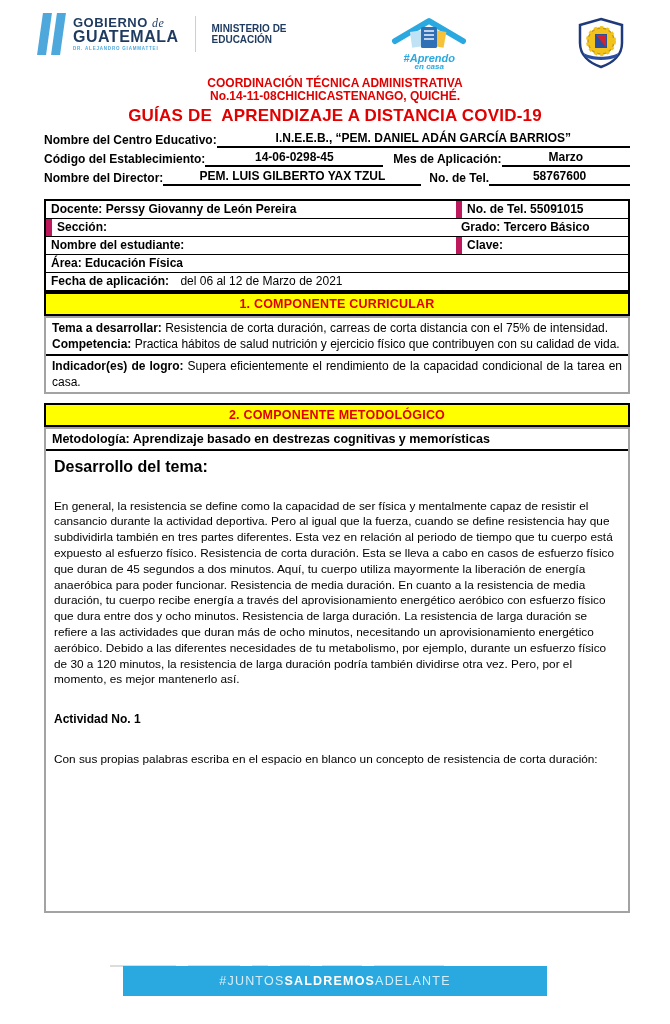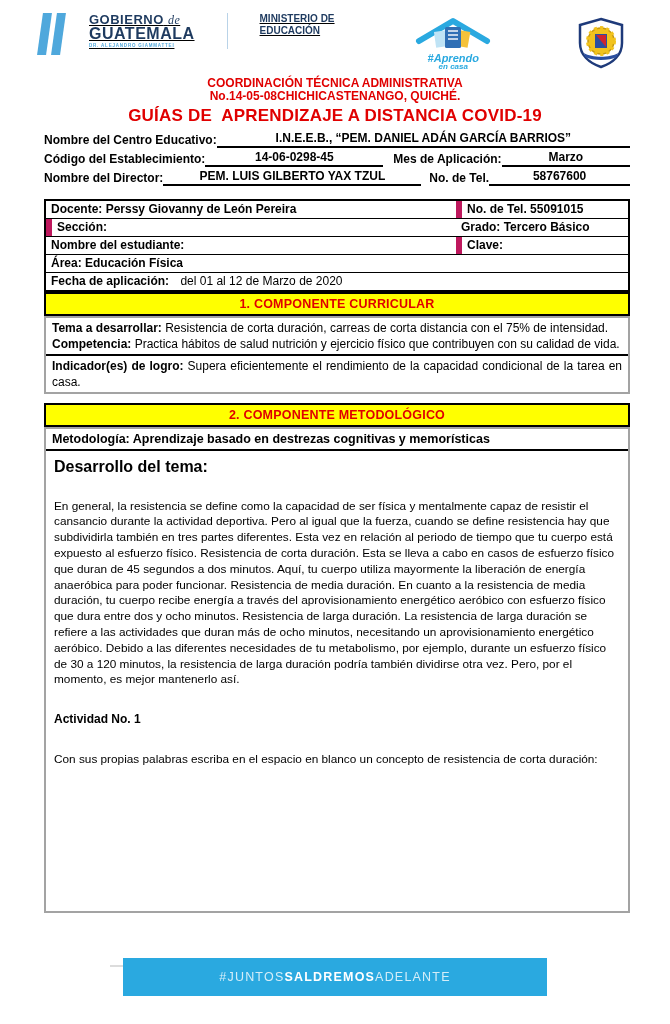--- a/index.html
+++ b/index.html
@@ -6,21 +6,21 @@
   body { background:#e8e8e8; font-family:"Liberation Sans", sans-serif; }
   .page {
     position:relative; width:670px; height:1024px; background:#ffffff;
     margin:0 auto; overflow:hidden; color:#000;
   }
   .content { margin-left:44px; width:586px; }
 
   
   .header-row { display:flex; align-items:flex-start; justify-content:space-between;
     margin:13px 40px 0 40px; height:58px; }
-  .gov-logo { display:flex; align-items:flex-start; gap:24px;text-decoration:underline; }
+  .gov-logo { display:flex; align-items:center; gap:8px; }
   .flag-bars { display:flex; gap:5px; margin-right:2px; }
   .flag-bar { width:9px; height:42px; background:#4fa8dc; transform:skewX(-8deg); }
   .gov-text { line-height:1; }
   .gov-line1 { font-size:13px; font-weight:bold; color:#1e3a5f; letter-spacing:.5px; }
   .gov-de { font-family:"Liberation Serif", serif; font-style:italic; font-weight:normal; font-size:12px; }
   .gov-line2 { font-size:16px; font-weight:bold; color:#1e3a5f; letter-spacing:.5px; }
   .gov-line3 { font-size:4.5px; font-weight:bold; color:#4fa8dc; letter-spacing:.8px; margin-top:2px; }
   .gov-divider { width:1px; height:36px; background:#b9d3e8; margin:0 8px; }
   .ministry { line-height:1.15; }
   .ministry div { font-size:10px; font-weight:bold; color:#1e3a5f; }
@@ -67,21 +67,21 @@
   .met-row { padding:2px 6px; font-size:12.5px; font-weight:bold; border-bottom:2px solid #000; line-height:16px; }
   .dev-cell { padding:8px 8px 0 8px; height:460px; font-size:11.8px; line-height:15.8px; }
   .dev-label { font-weight:bold; font-size:16px; margin-bottom:24px; }
   .dev-body { margin-bottom:24px; }
   .act-label { font-weight:bold; font-size:12px; margin-bottom:24px; }
 
   
   .faint-line { position:absolute; bottom:56px; left:110px; height:3px; display:flex; gap:12px; }
   .faint-seg { height:2px; background:#dcdcdc; }
   .footer-bar { position:absolute; bottom:28px; left:50%; transform:translateX(-50%);
-    width:424px; height:38px; background:#2aa9e0; display:flex; align-items:center; justify-content:center;
+    width:424px; height:30px; background:#2aa9e0; display:flex; align-items:center; justify-content:center;
     color:#fff; font-size:12.5px; letter-spacing:1.2px; }
   .footer-bar .lite { opacity:.8; }
   .footer-bar b { opacity:1; }
 </style>
 </head>
 <body>
 
 <div class="page">
 
   <div class="header-row">
@@ -125,21 +125,21 @@
         <circle cx="29" cy="24" r="13" fill="#f2c31d" stroke="#c79a10" stroke-width="1.5"></circle>
         <circle cx="29" cy="24" r="13" fill="none" stroke="#f2c31d" stroke-width="4" stroke-dasharray="3 3"></circle>
         <path d="M23 17 L35 17 L35 31 L23 31 Z" fill="#2b4fa0"></path>
         <path d="M24 18 L34 30 L34 18 Z" fill="#cf2330"></path>
         <path d="M12 36 C20 41 38 41 46 36 L45 40 C37 44 21 44 13 40 Z" fill="#2b4fa0"></path>
       </svg>
     </div>
   </div>
 
   <div class="coord-line" style="margin-top:6px;">COORDINACIÓN TÉCNICA ADMINISTRATIVA</div>
-  <div class="coord-line">No.14-05-08CHICHICASTENANGO, QUICHÉ.</div>
+  <div class="coord-line">No.14-11-08CHICHICASTENANGO, QUICHÉ.</div>
   <div class="main-title">GUÍAS DE  APRENDIZAJE A DISTANCIA COVID-19</div>
 
   <div class="content">
 
     <div class="fields">
       <div class="field-row">
         <span class="field-label">Nombre del Centro Educativo:</span>
         <span class="uline grow">I.N.E.E.B., “PEM. DANIEL ADÁN GARCÍA BARRIOS”</span>
       </div>
       <div class="field-row">
@@ -168,21 +168,21 @@
       <div class="trow">
         <div class="tcell">Nombre del estudiante:</div>
         <div class="tcell right">Clave:</div>
       </div>
       <div class="trow">
         <div class="tcell span">Área: Educación Física</div>
       </div>
       <div class="trow">
         <div class="tcell span">
           <span>Fecha de aplicación:</span>
-          <span class="normal" style="margin-left:8px;">del 01 al 12 de Marzo de 2020</span>
+          <span class="normal" style="margin-left:8px;">del 06 al 12 de Marzo de 2021</span>
         </div>
       </div>
     </div>
 
     <div class="banner">1.  COMPONENTE CURRICULAR</div>
 
     <div class="box">
       <div class="cell justify divider">
         <p><b class="inl">Tema a desarrollar:</b><span> Resistencia de corta duración, carreas de corta distancia con el 75% de intensidad.</span></p>
         <p><b class="inl">Competencia:</b><span> Practica hábitos de salud nutrición y ejercicio físico que contribuyen con su calidad de vida.</span></p>

